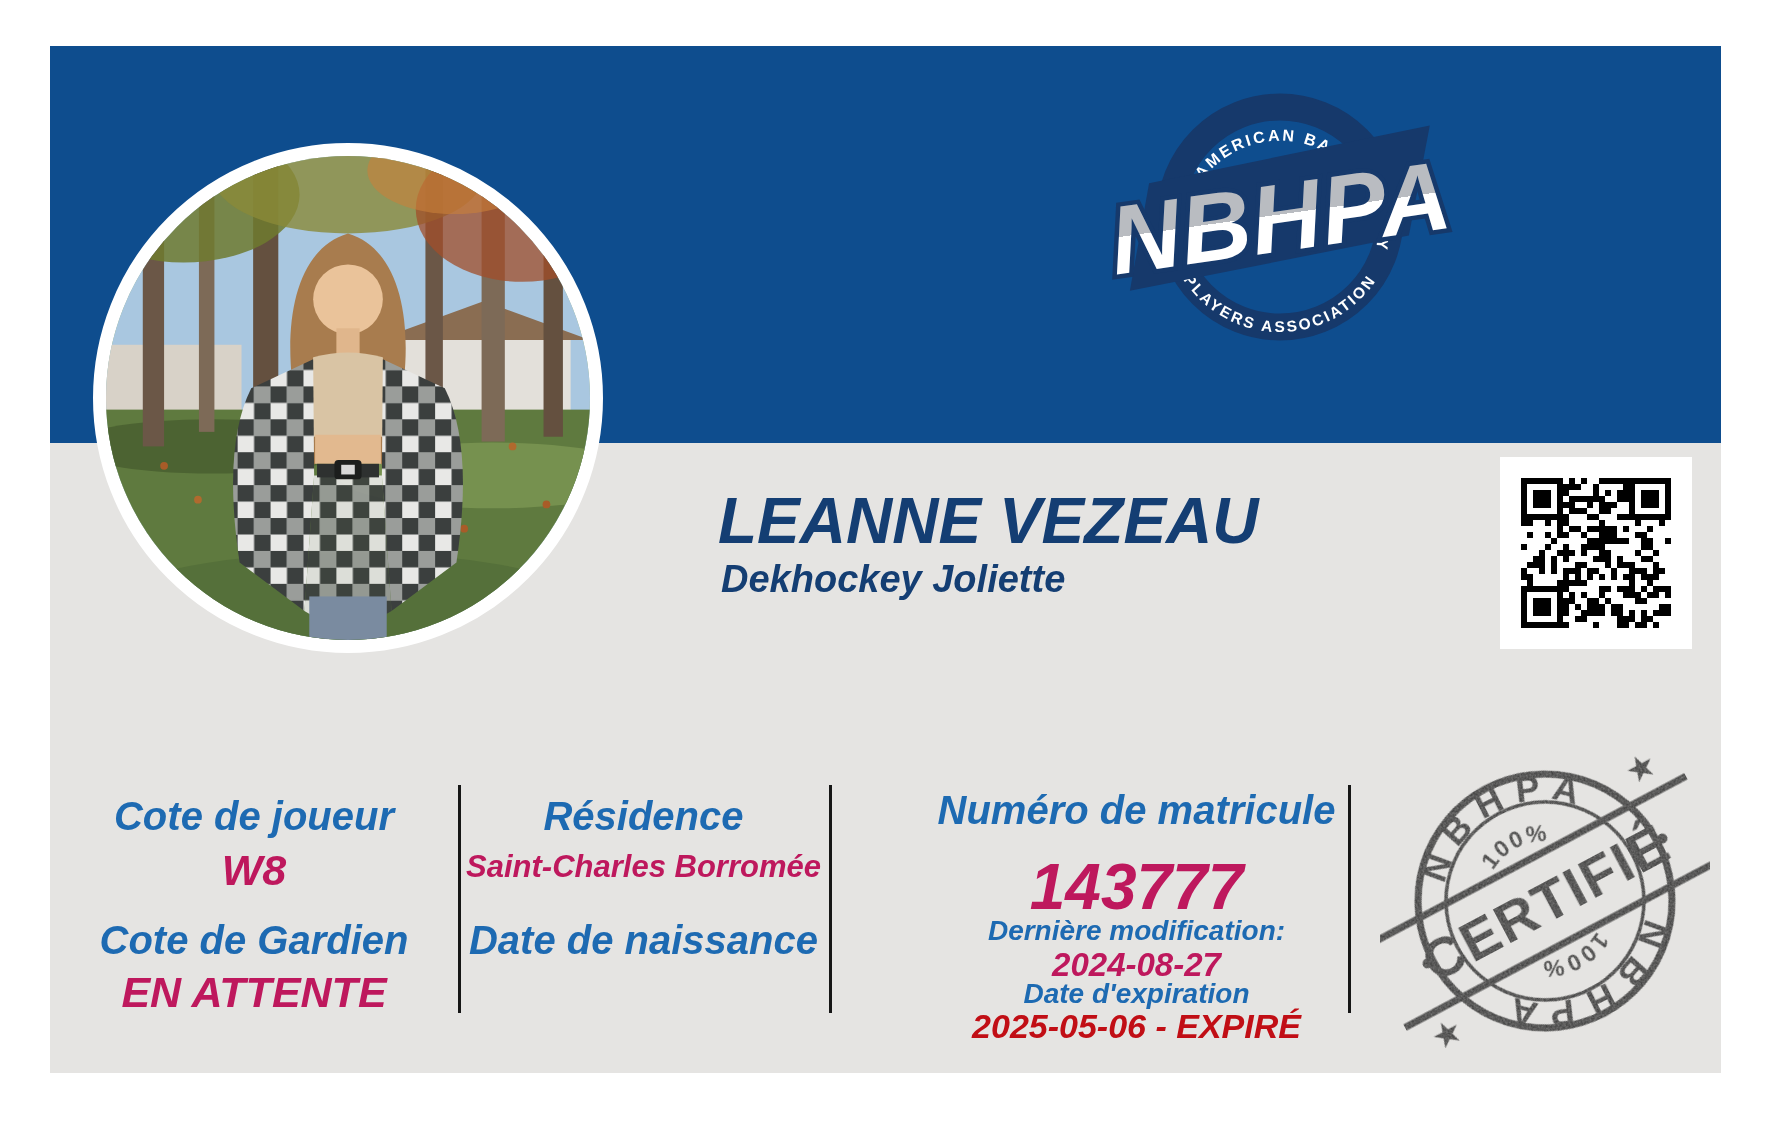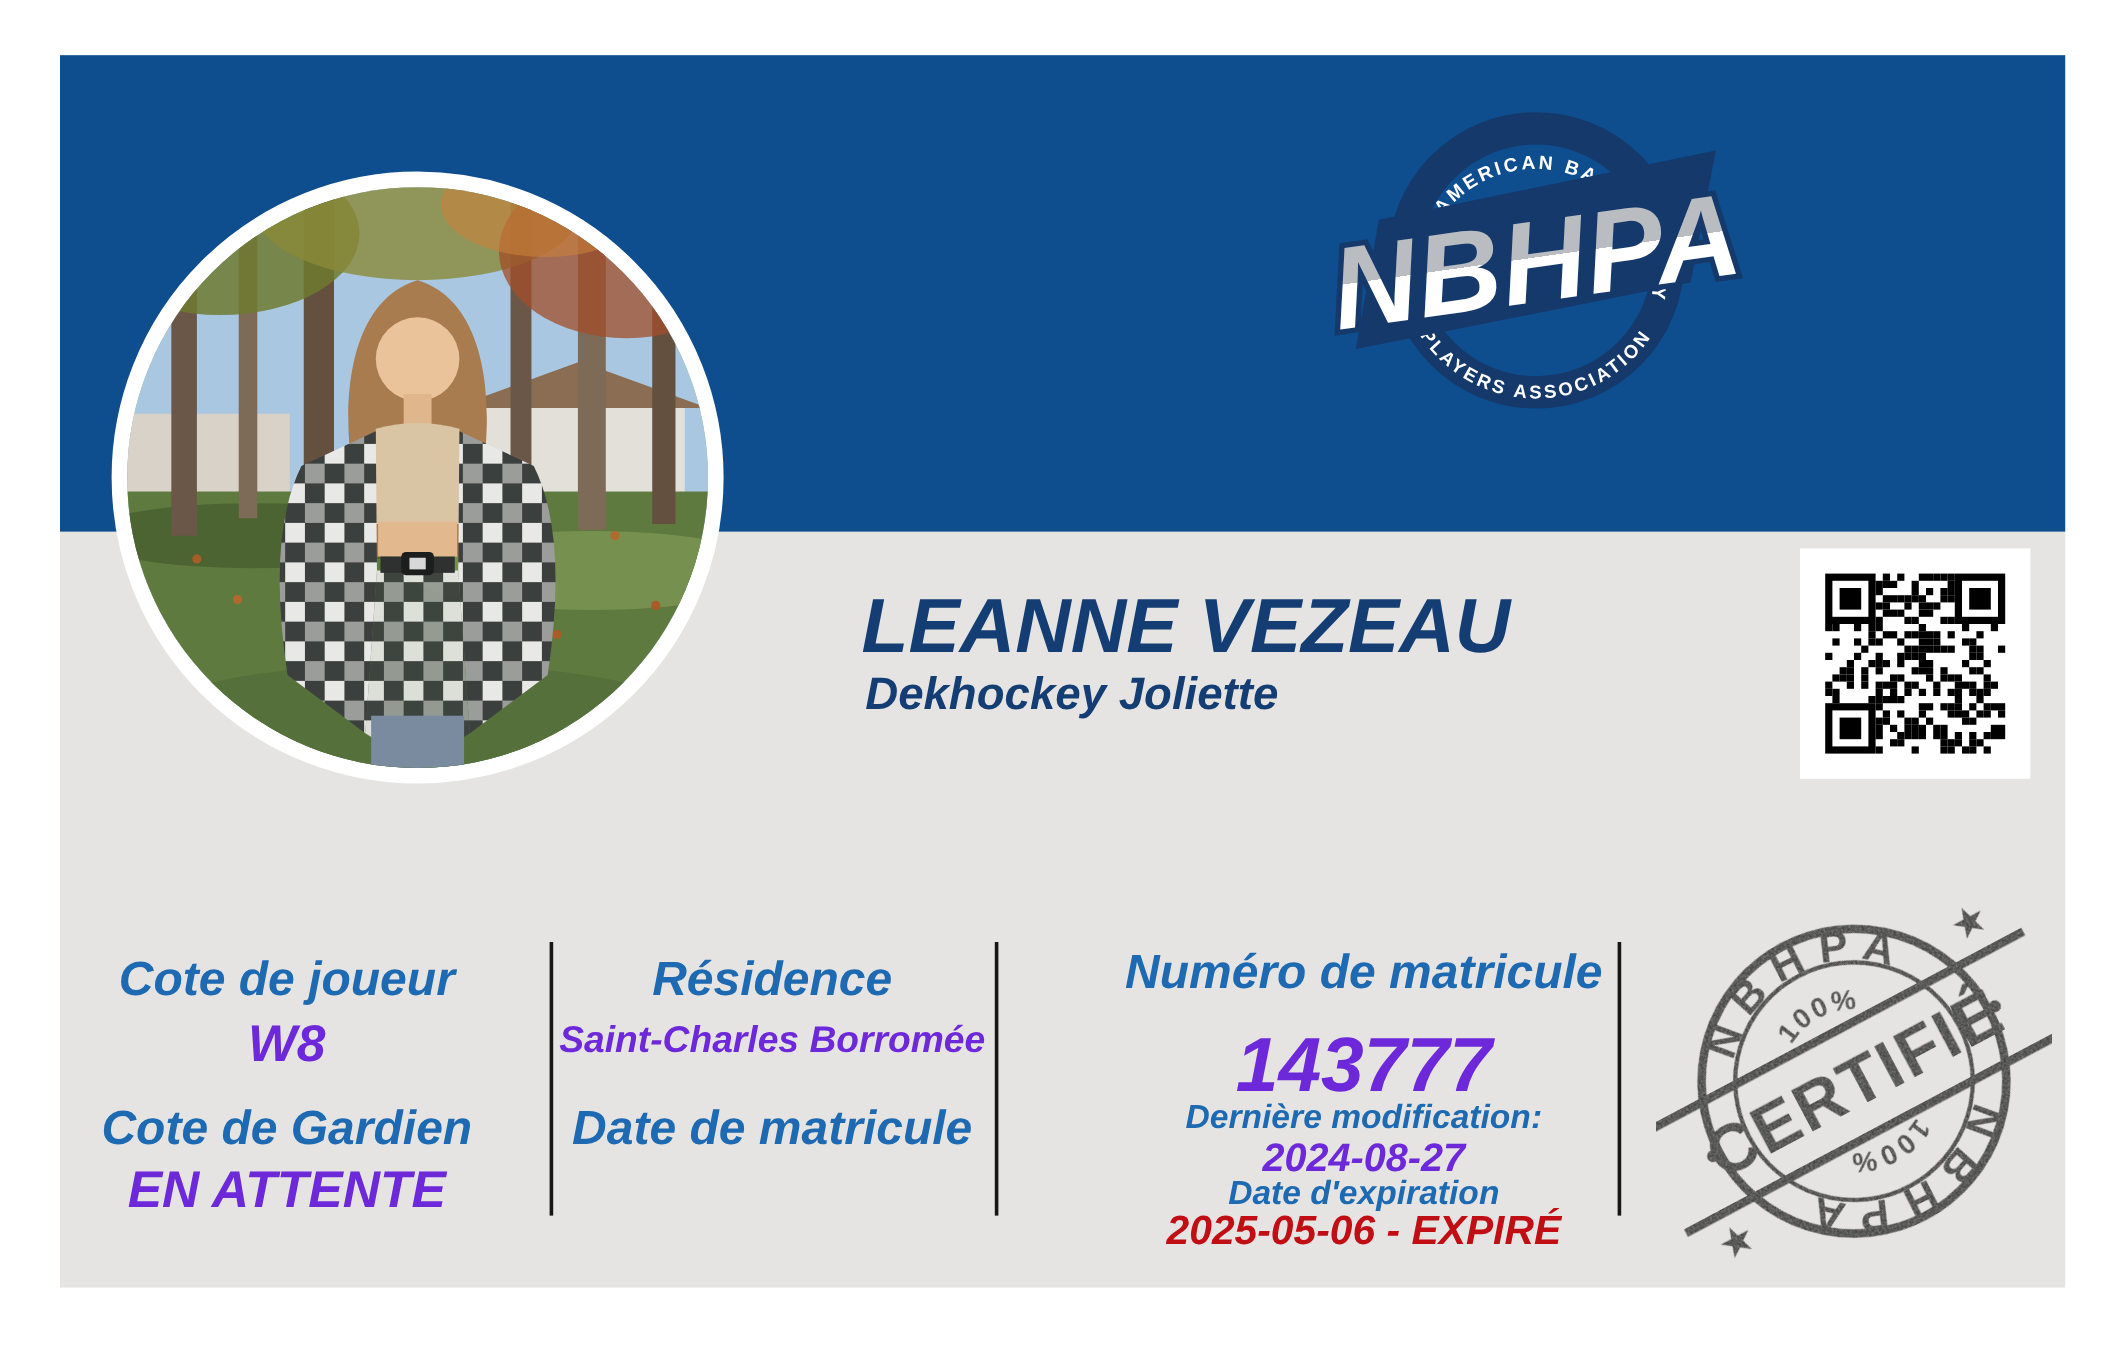--- a/index.html
+++ b/index.html
@@ -19,22 +19,22 @@
   .club{position:absolute;left:671px;top:512px;font-size:38px;font-weight:bold;font-style:italic;
         color:#143e73;white-space:nowrap;}
   
   .qr{position:absolute;left:1450px;top:411px;width:192px;height:192px;background:#ffffff;}
   
   .vdiv{position:absolute;top:739px;width:3px;height:228px;background:#161616;}
   .vdiv.d1{left:408px;} .vdiv.d2{left:779px;} .vdiv.d3{left:1298px;}
   
   .fld{position:absolute;text-align:center;white-space:nowrap;font-style:italic;font-weight:bold;}
   .lbl{color:#1d6ab2;font-size:40px;}
-  .val{color:#6d28d9;font-size:43px;}
-  .c1{left:1px;width:376px;} .c2{left:408px;width:371px;} .c3{left:779px;width:615px;}
+  .val{color:#be185d;font-size:43px;}
+  .c1{left:16px;width:376px;} .c2{left:408px;width:371px;} .c3{left:779px;width:615px;}
   .t-prl{top:748px;} .t-prv{top:800px;} .t-grl{top:872px;} .t-grv{top:922px;}
   .t-res{top:748px;} .t-resv{top:803px;font-size:31px;} .t-dob{top:872px;}
   .t-mat{top:742px;} .t-matv{top:788px;font-size:64px;margin-top:16px;}
   .t-mod{top:869px;font-size:28px;} .t-modv{top:900px;font-size:33px;}
   .t-exp{top:932px;font-size:28px;} .t-expv{top:961px;font-size:34px;color:#c10e15;}
   
   .stamp-svg{position:absolute;left:1330px;top:690px;width:330px;height:330px;}
 </style>
 </head>
 <body>
@@ -354,21 +354,21 @@
     <div class="vdiv d2"></div>
     <div class="vdiv d3"></div>
 
     <div class="fld lbl c1 t-prl">Cote de joueur</div>
     <div class="fld val c1 t-prv">W8</div>
     <div class="fld lbl c1 t-grl">Cote de Gardien</div>
     <div class="fld val c1 t-grv">EN ATTENTE</div>
 
     <div class="fld lbl c2 t-res">Résidence</div>
     <div class="fld val c2 t-resv">Saint-Charles Borromée</div>
-    <div class="fld lbl c2 t-dob">Date de matricule</div>
+    <div class="fld lbl c2 t-dob">Date de naissance</div>
 
     <div class="fld lbl c3 t-mat">Numéro de matricule</div>
     <div class="fld val c3 t-matv">143777</div>
     <div class="fld lbl c3 t-mod">Dernière modification:</div>
     <div class="fld val c3 t-modv">2024-08-27</div>
     <div class="fld lbl c3 t-exp">Date d'expiration</div>
     <div class="fld val c3 t-expv">2025-05-06  - EXPIRÉ</div>
 
     <svg class="stamp-svg" viewBox="0 0 330 330">
       <defs>

